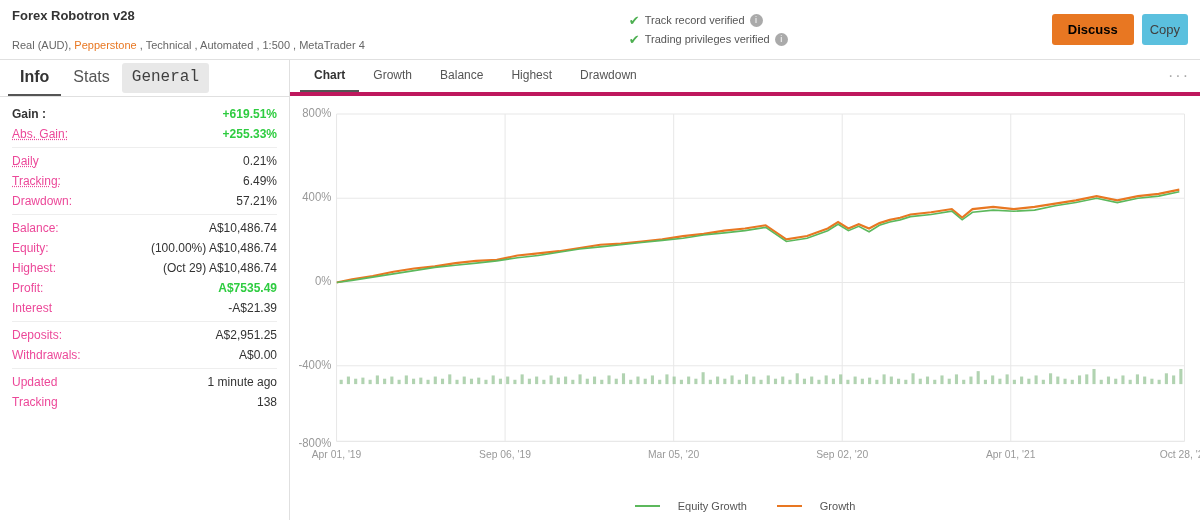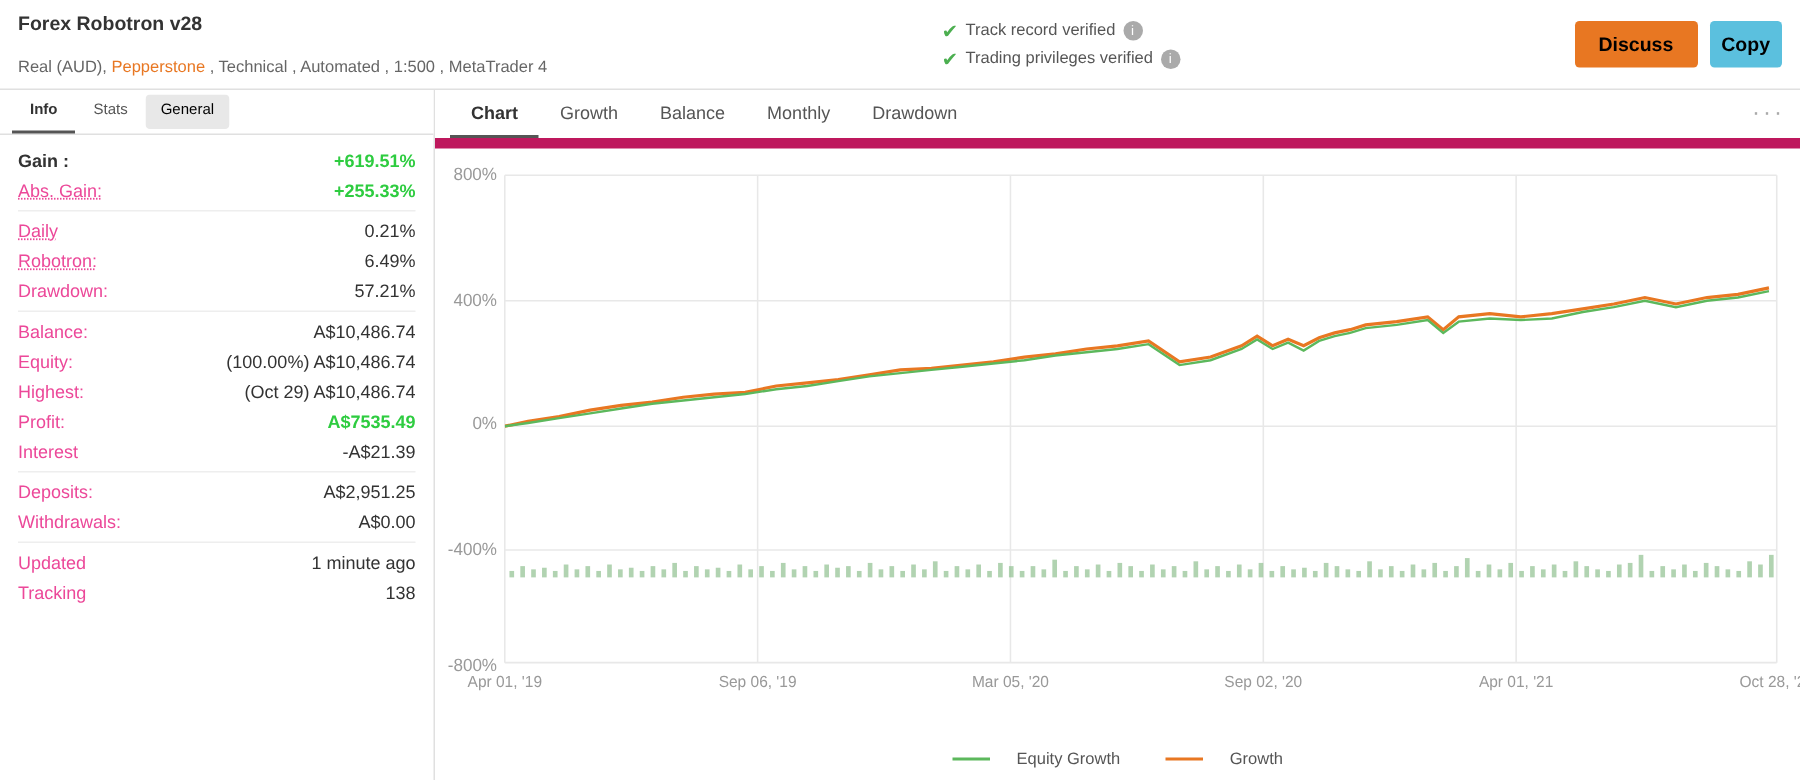--- a/index.html
+++ b/index.html
@@ -11,49 +11,49 @@
     .header { background: #fff; padding: 8px 12px; display: flex; align-items: center; justify-content: space-between; border-bottom: 1px solid #e0e0e0; min-height: 60px; }
     .header-left .title { font-weight: bold; font-size: 13px; color: #333; }
     .header-left .subtitle { font-size: 11px; color: #666; margin-top: 16px; }
     .header-left .subtitle a { color: #e87722; text-decoration: none; }
     .header-center { display: flex; flex-direction: column; gap: 4px; }
     .verified-item { display: flex; align-items: center; gap: 5px; font-size: 11px; color: #555; }
     .check-icon { color: #4caf50; font-size: 13px; }
     .info-icon { display: inline-block; width: 13px; height: 13px; background: #aaa; border-radius: 50%; color: white; font-size: 9px; text-align: center; line-height: 13px; cursor: pointer; }
     .header-right { display: flex; gap: 8px; }
     .btn-discuss { background: #e87722; color: #000000; border: none; padding: 8px 16px; border-radius: 3px; cursor: pointer; font-size: 13px; font-weight: bold; }
-    .btn-copy { background: #5bc0de; color: #000000; border: none; padding: 8px 8px; border-radius: 3px; cursor: pointer; font-size: 13px; font-weight: bold; }
+    .btn-copy { background: #5bc0de; color: #404040; border: none; padding: 8px 8px; border-radius: 3px; cursor: pointer; font-size: 13px; font-weight: normal; }
 
     
     .main { display: flex; flex: 1; overflow: hidden; }
 
     
     .left-panel { width: 290px; background: #fff; border-right: 1px solid #e0e0e0; display: flex; flex-direction: column; flex-shrink: 0; }
 
     
     .tabs { display: flex; align-items: center; border-bottom: 1px solid #e0e0e0; padding: 0 8px; background: #fff; }
-    .tab { padding: 8px 12px; cursor: pointer; font-size: 10px; color: #555; border-bottom: 2px solid transparent; }
+    .tab { padding: 8px 12px; cursor: pointer; font-size: 16px; color: #555; border-bottom: 2px solid transparent; }
     .tab.active { color: #333; font-weight: bold; border-bottom: 2px solid #555; }
-    .tab-general { background: #e8e8e8; border-radius: 3px; color: #000000; border-bottom: 2px solid transparent !important; padding: 5px 10px; }
+    .tab-general { background: #e8e8e8; border-radius: 3px; color: #404040; border-bottom: 2px solid transparent !important; padding: 5px 10px; font-family: Liberation Mono, monospace; }
 
     
     .left-content { padding: 10px 12px; flex: 1; overflow-y: auto; }
     .stat-row { display: flex; justify-content: space-between; align-items: baseline; margin-bottom: 6px; }
     .stat-label { color: #ec4899; font-size: 12px; }
     .stat-label.underline { text-decoration: underline dotted; cursor: help; }
     .stat-value { font-size: 12px; color: #333; text-align: right; }
     .stat-value.green { color: #2ecc40; font-weight: bold; }
     .divider { height: 1px; background: #eee; margin: 6px 0; }
     .stat-label-bold { font-weight: bold; font-size: 12px; color: #333; }
 
     
     .right-panel { flex: 1; background: #fff; display: flex; flex-direction: column; overflow: hidden; }
 
     
-    .chart-tabs { display: flex; align-items: center; padding: 0 10px; border-bottom: 7px solid #be185d; }
+    .chart-tabs { display: flex; align-items: center; padding: 0 10px; border-bottom: 4px solid #be185d; }
     .chart-tab { padding: 8px 14px; cursor: pointer; font-size: 12px; color: #555; border-bottom: 2px solid transparent; }
     .chart-tab.active { color: #333; font-weight: bold; border-bottom: 2px solid #555; }
     .chart-more { margin-left: auto; color: #aaa; font-size: 16px; cursor: pointer; letter-spacing: 2px; }
 
     
     .chart-area { flex: 1; position: relative; overflow: hidden; padding: 5px 0; }
     .chart-svg { width: 100%; height: 100%; }
 
     
     .chart-legend { display: flex; justify-content: center; gap: 30px; padding: 5px 0 8px; }
@@ -111,21 +111,21 @@
           <span class="stat-value green">+255.33%</span>
         </div>
 
         <div class="divider"></div>
 
         <div class="stat-row">
           <span class="stat-label underline">Daily</span>
           <span class="stat-value">0.21%</span>
         </div>
         <div class="stat-row">
-          <span class="stat-label underline">Robotron:</span>
+          <span class="stat-label underline">Tracking:</span>
           <span class="stat-value">6.49%</span>
         </div>
         <div class="stat-row">
           <span class="stat-label">Drawdown:</span>
           <span class="stat-value">57.21%</span>
         </div>
 
         <div class="divider"></div>
 
         <div class="stat-row">
@@ -172,21 +172,21 @@
         </div>
 
       </div>
     </div>
 
     <div class="right-panel">
       <div class="chart-tabs">
         <div class="chart-tab active">Chart</div>
         <div class="chart-tab">Growth</div>
         <div class="chart-tab">Balance</div>
-        <div class="chart-tab">Monthly</div>
+        <div class="chart-tab">Highest</div>
         <div class="chart-tab">Drawdown</div>
         <div class="chart-more">···</div>
       </div>
       <div class="chart-area">
         <svg class="chart-svg" viewBox="0 0 880 360" preserveAspectRatio="none">
 
           <defs>
             <clipPath id="chartClip">
               <rect x="45" y="5" width="820" height="310"></rect>
             </clipPath>

